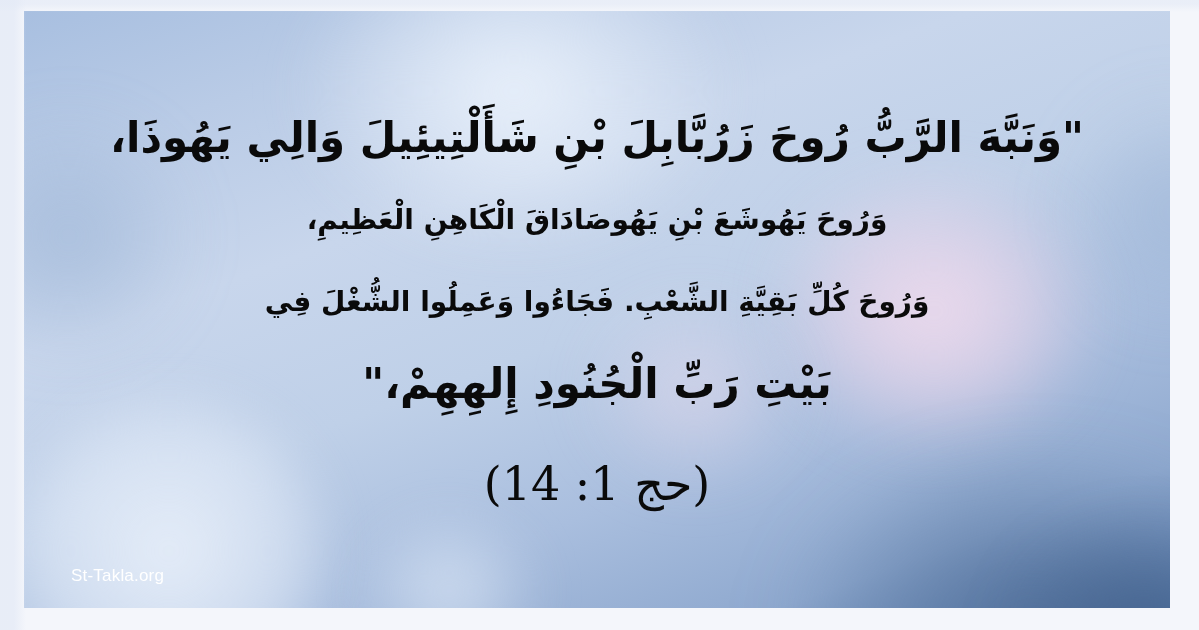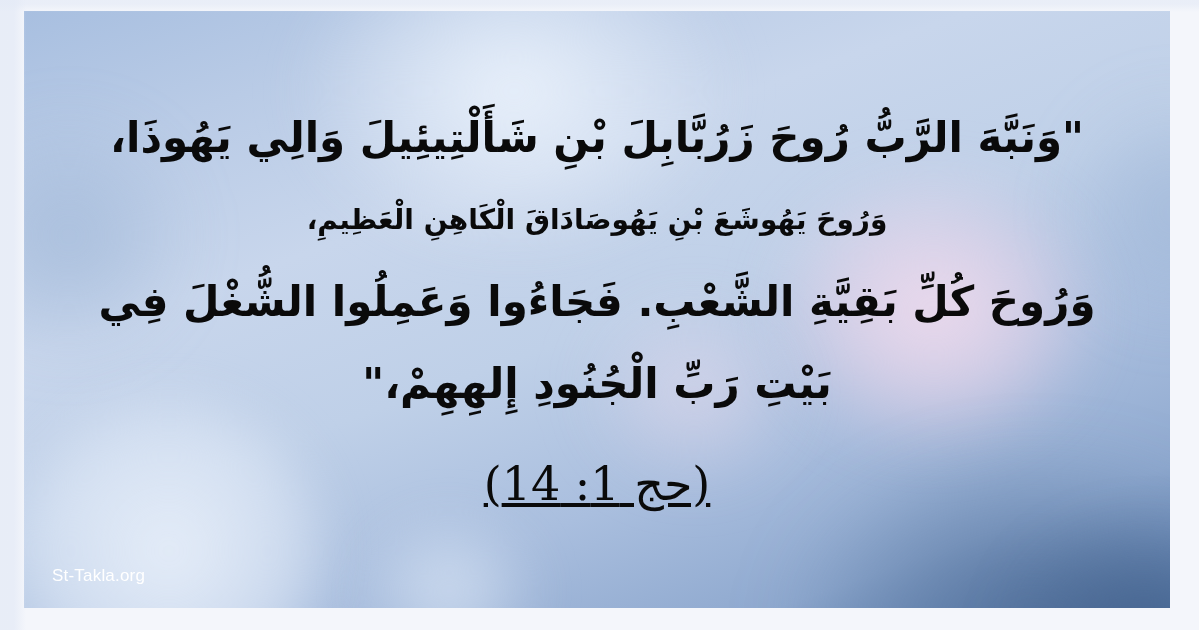--- a/index.html
+++ b/index.html
@@ -135,43 +135,42 @@
     color: #0a0a0a;
     font-family: "DejaVu Sans", sans-serif;
     font-weight: bold;
     font-size: 43px;
     line-height: 82px;
     letter-spacing: 0;
     white-space: nowrap;
   }
   .verse-line.l1 { font-size: 42px; }
   .verse-line.l2 { font-size: 28px; }
-  .verse-line.l3 { font-size: 42px; }
+  .verse-line.l3 { font-size: 28px; }
   .verse-line.l4 { font-size: 42px; }
 
   
   .reference {
     position: absolute;
     left: 0;
     right: 0;
     top: 443px;
     direction: rtl;
     text-align: center;
     color: #0a0a0a;
     font-family: "DejaVu Serif", serif;
     font-size: 46px;
     line-height: 60px;
     z-index: 5;
-    text-decoration: underline;
   }
 
   
   .watermark {
     position: absolute;
-    left: 28px;
+    left: 47px;
     bottom: 22px;
     color: #ffffff;
     font-family: "Liberation Sans", sans-serif;
     font-size: 17px;
     line-height: 20px;
     letter-spacing: .2px;
     z-index: 6;
     white-space: nowrap;
   }
 </style>

